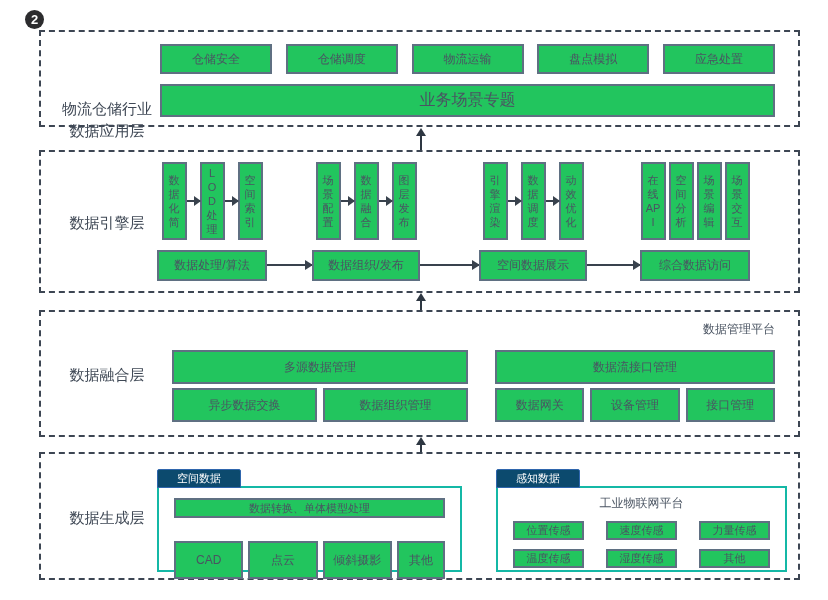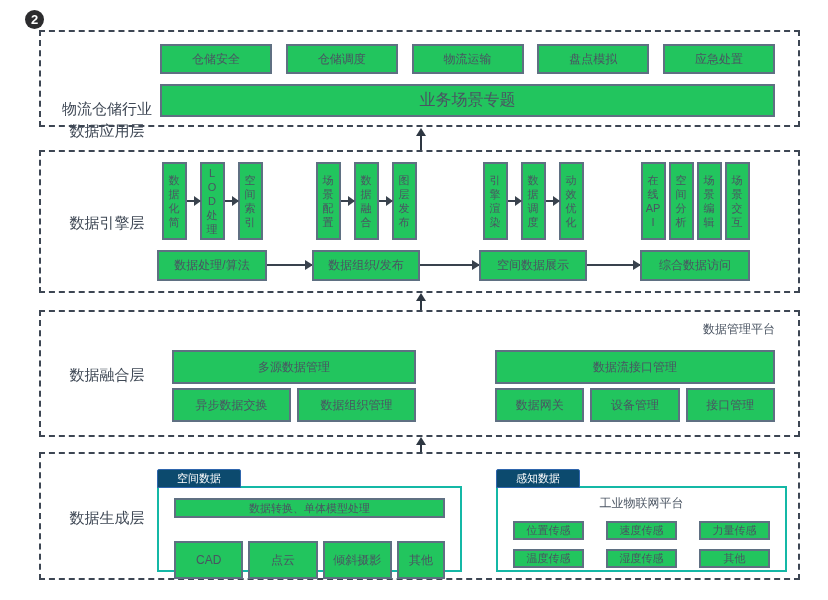--- a/index.html
+++ b/index.html
@@ -73,21 +73,21 @@
   .l2-arrow.a0 { left:226px; width:45px; }
   .l2-arrow.a1 { left:379px; width:59px; }
   .l2-arrow.a2 { left:546px; width:53px; }
 
   
   .l3-title {
     position:absolute; top:9px; left:131px; width:603px; text-align:right;
     font-size:12px; color:#4a5462;
   }
   .l3-group { position:absolute; top:38px; }
-  .l3-group.g0 { left:131px; width:244px; }
+  .l3-group.g0 { left:131px; width:296px; }
   .l3-group.g1 { left:454px; width:280px; }
   .l3-header { height:34px; font-size:12px; }
   .l3-row { display:flex; gap:6px; margin-top:4px; }
   .l3-item { flex:1; height:34px; font-size:12px; }
 
   
   .l4-group { position:absolute; top:15px; height:103px; }
   .l4-group.g0 { left:116px; width:305px; }
   .l4-group.g1 { left:455px; width:291px; }
   .l4-tab {

